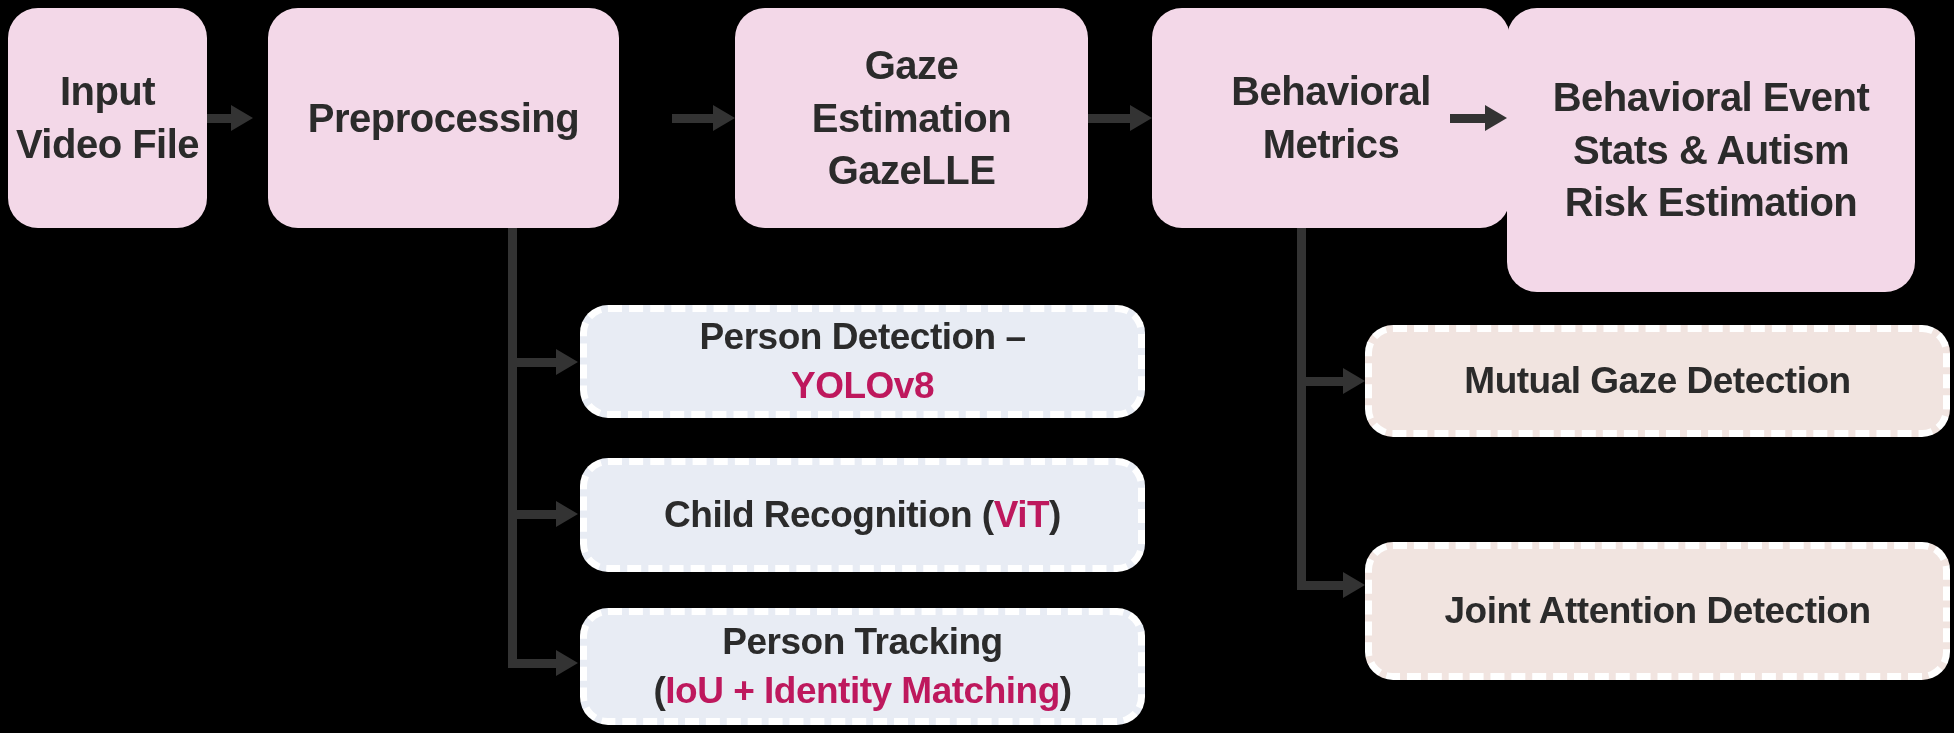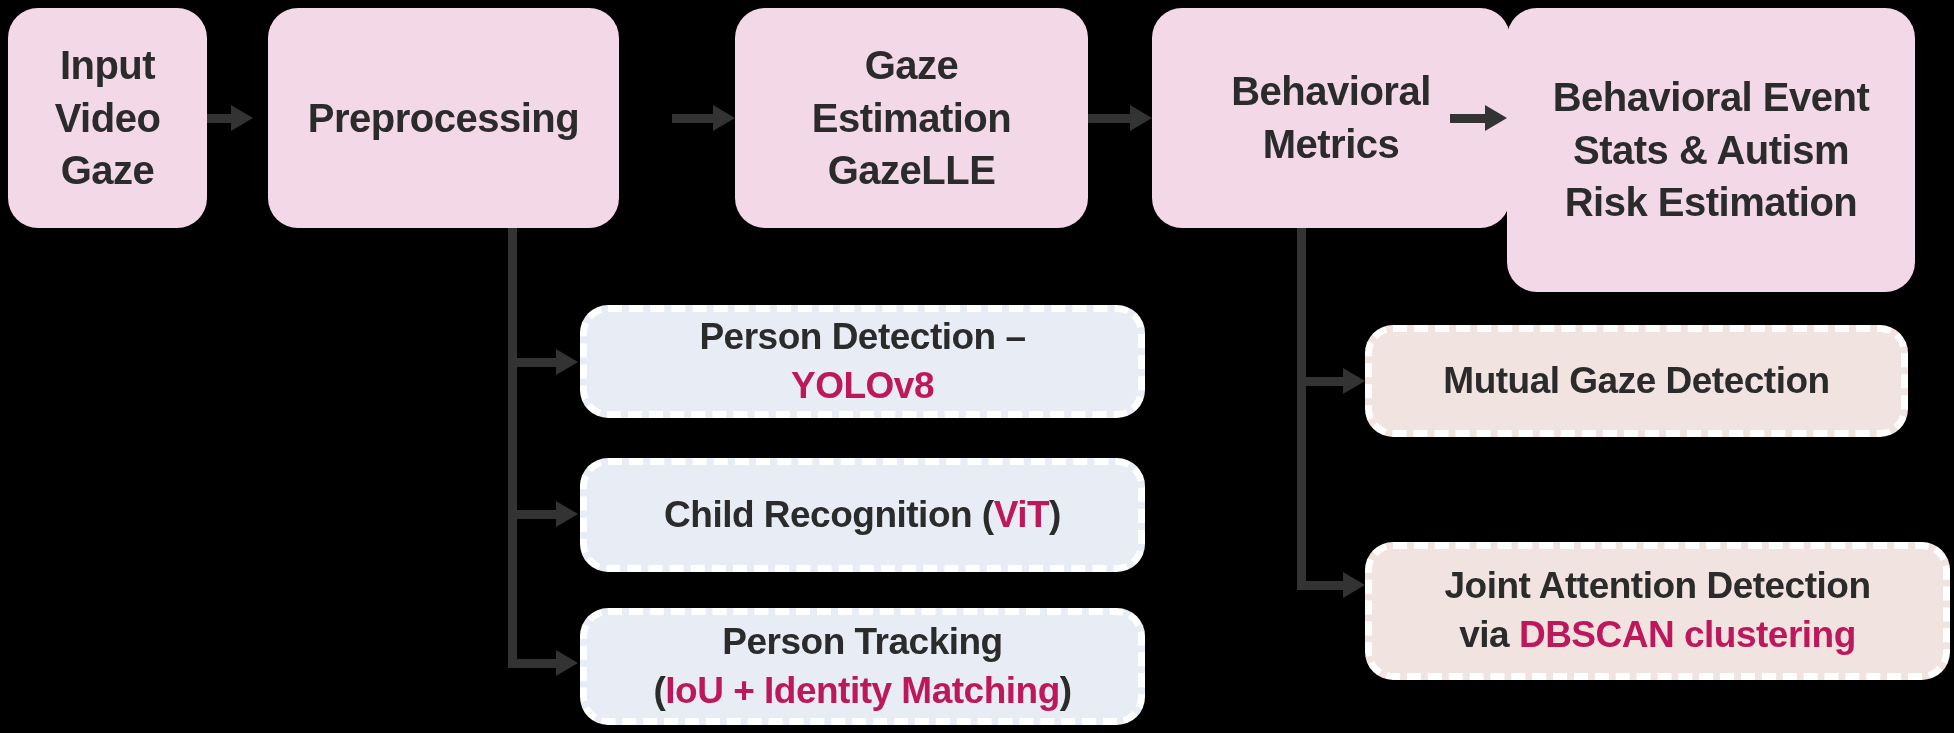--- a/index.html
+++ b/index.html
@@ -32,21 +32,21 @@
     border-left:22px solid #333333;
   }
 </style>
 </head>
 <body>
 
 <div class="canvas">
 
   <div class="box pink" style="left:8px;top:8px;width:199px;height:220px">
     <span class="multiline">Input
-Video Gaze</span>
+Video File</span>
   </div>
 
   <div class="box pink" style="left:268px;top:8px;width:351px;height:220px">
     <span class="multiline">Preprocessing</span>
   </div>
 
   <div class="box pink" style="left:735px;top:8px;width:353px;height:220px">
     <span class="multiline">Gaze
 Estimation
 GazeLLE</span>
@@ -107,24 +107,23 @@
       <span class="line"><span>(</span><span class="red">IoU + Identity Matching</span><span>)</span></span>
     </div>
   </div>
 
   <div class="box dashed gray" style="left:580px;top:458px;width:565px;height:114px">
     <div>
       <span>Child Recognition (</span><span class="red">ViT</span><span>)</span>
     </div>
   </div>
 
-  <div class="box dashed beige" style="left:1365px;top:325px;width:543px;height:112px">
+  <div class="box dashed beige" style="left:1365px;top:325px;width:585px;height:112px">
     <span>Mutual Gaze Detection</span>
   </div>
 
   <div class="box dashed beige" style="left:1365px;top:542px;width:585px;height:138px">
     <div>
       <span class="line">Joint Attention Detection</span>
-      <span class="line"><span>via </span><span class="red">DBSCAN clustering</span></span>
     </div>
   </div>
 
 </div>
 
 </body></html>

